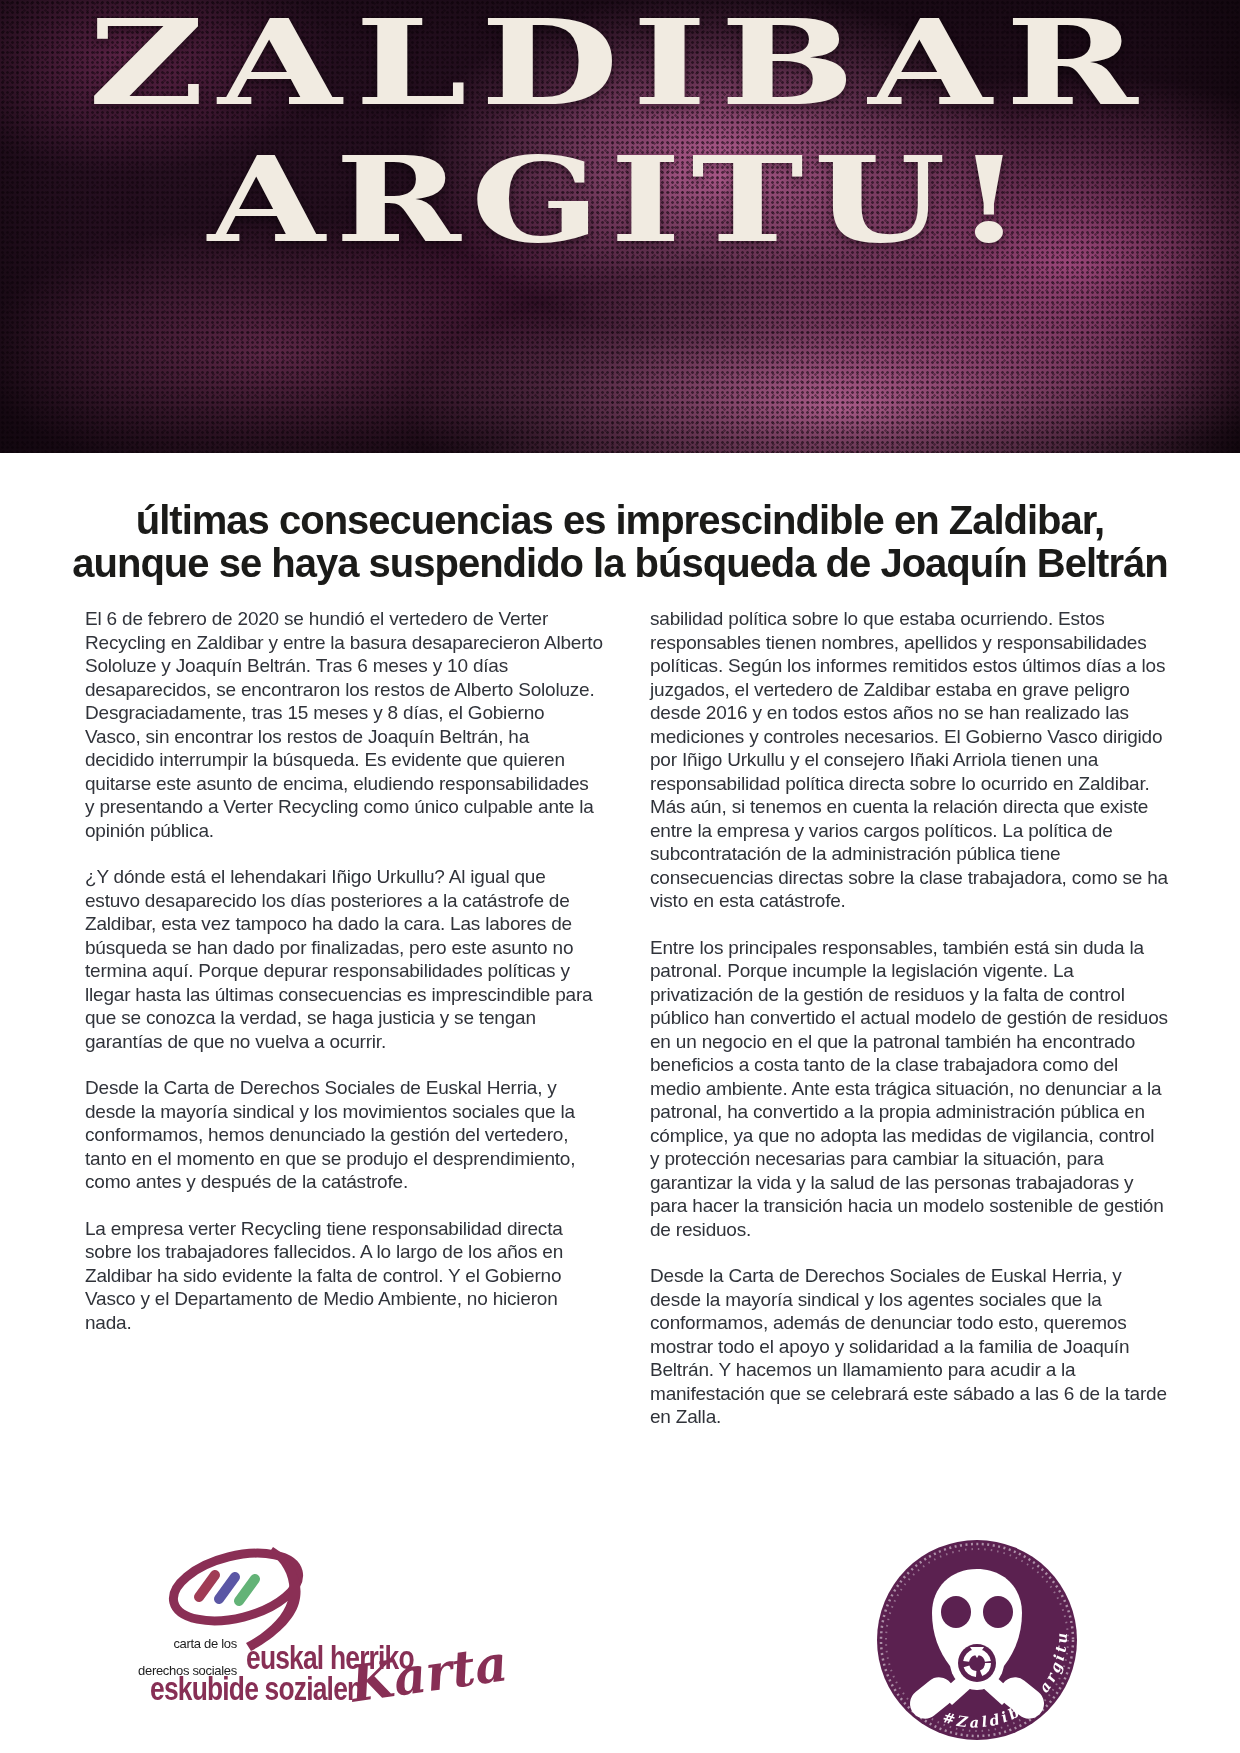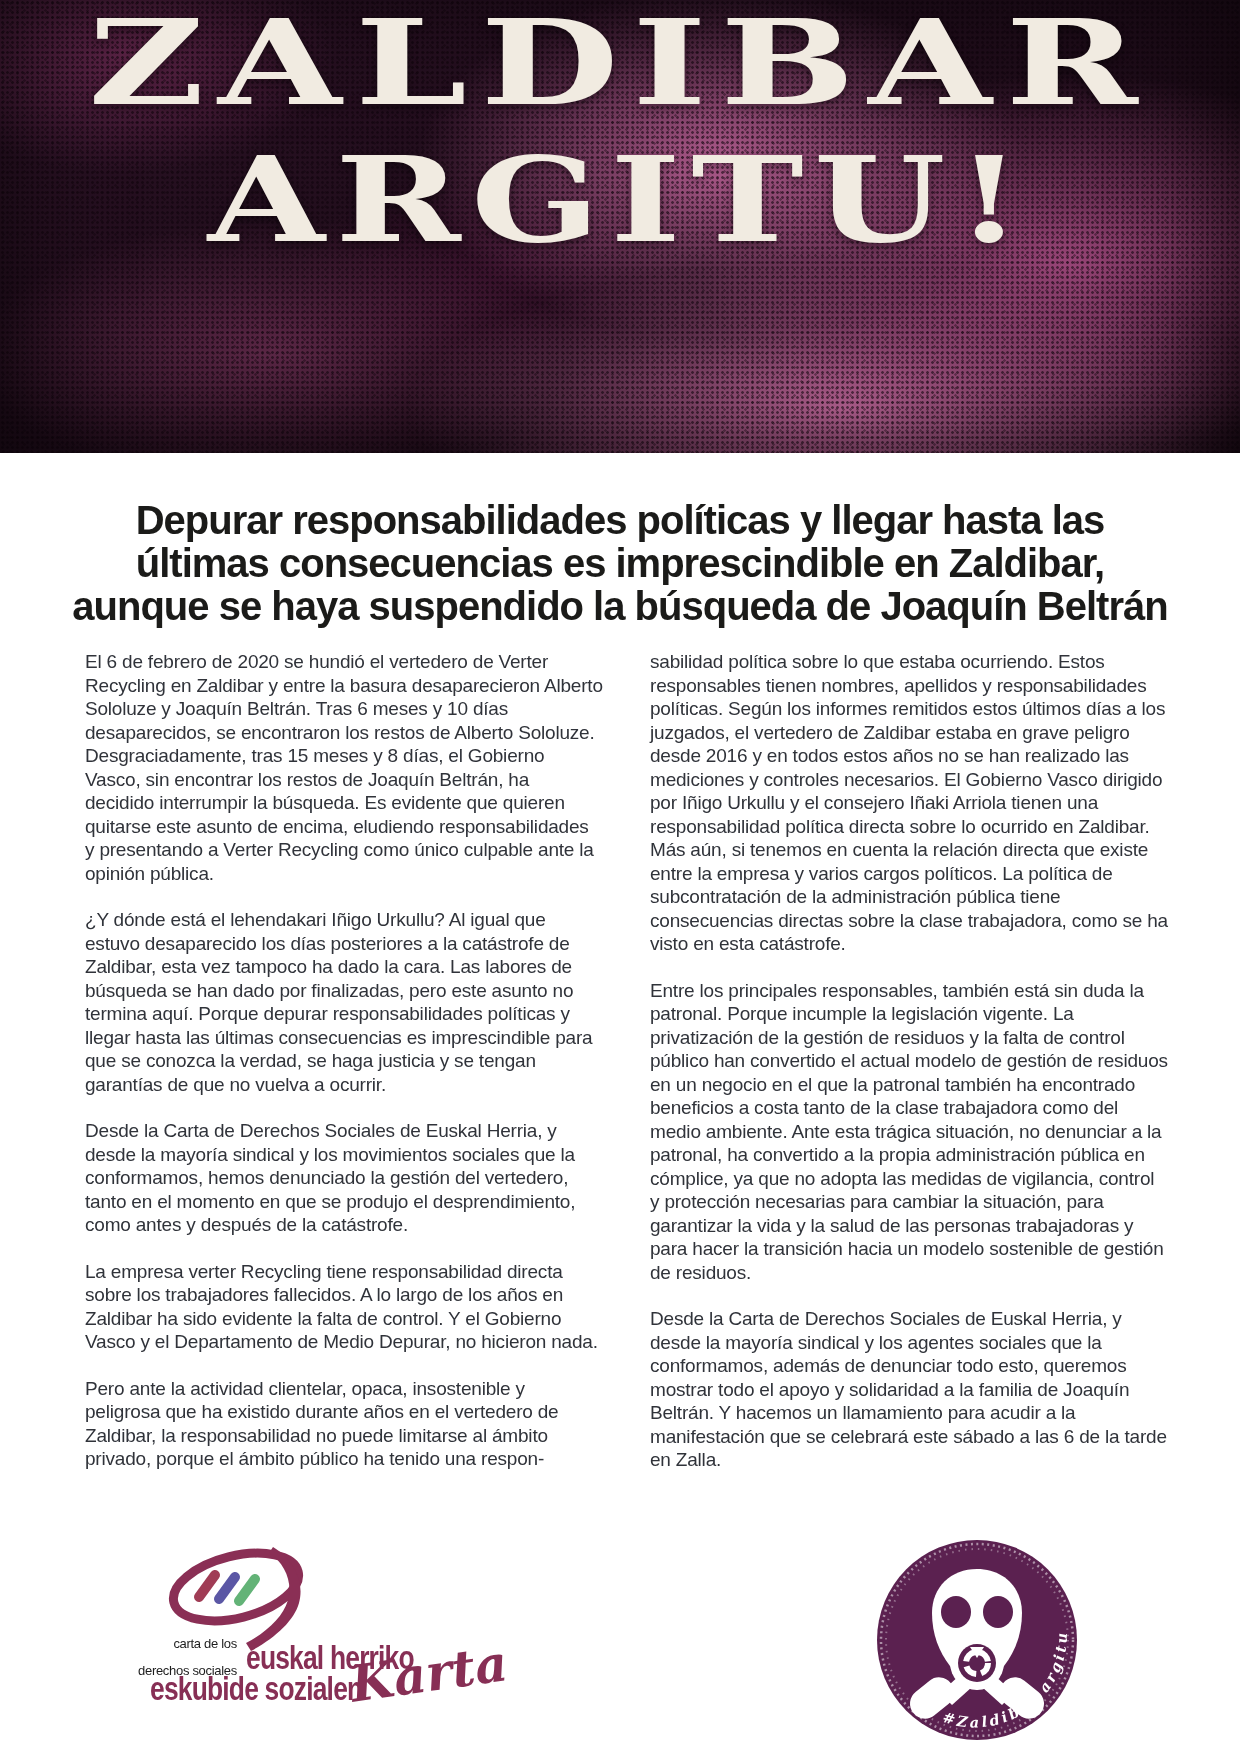--- a/index.html
+++ b/index.html
@@ -111,32 +111,30 @@
 <div class="page">
 
   <div class="hero">
     <div class="hero-line l1"><span>ZALDIBAR</span></div>
     <div class="hero-line l2"><span>ARGITU!</span></div>
   </div>
 
   <div style="height:453px;"></div>
 
   <div class="headline">
-    <div>Depurar responsabilidades políticas y llegar hasta las</div>
     <div>últimas consecuencias es imprescindible en Zaldibar,</div>
     <div>aunque se haya suspendido la búsqueda de Joaquín Beltrán</div>
   </div>
 
   <div class="columns">
     <div class="col">
       <p>El 6 de febrero de 2020 se hundió el vertedero de Verter Recycling en Zaldibar y entre la basura desaparecieron Alberto Sololuze y Joaquín Beltrán. Tras 6 meses y 10 días desaparecidos, se encontraron los restos de Alberto Sololuze. Desgraciadamente, tras 15 meses y 8 días, el Gobierno Vasco, sin encontrar los restos de Joaquín Beltrán, ha decidido interrumpir la búsqueda. Es evidente que quieren quitarse este asunto de encima, eludiendo responsabilidades y presentando a Verter Recycling como único culpable ante la opinión pública.</p>
       <p>¿Y dónde está el lehendakari Iñigo Urkullu? Al igual que estuvo desaparecido los días posteriores a la catástrofe de Zaldibar, esta vez tampoco ha dado la cara. Las labores de búsqueda se han dado por finalizadas, pero este asunto no termina aquí. Porque depurar responsabilidades políticas y llegar hasta las últimas consecuencias es imprescindible para que se conozca la verdad, se haga justicia y se tengan garantías de que no vuelva a ocurrir.</p>
       <p>Desde la Carta de Derechos Sociales de Euskal Herria, y desde la mayoría sindical y los movimientos sociales que la conformamos, hemos denunciado la gestión del vertedero, tanto en el momento en que se produjo el desprendimiento, como antes y después de la catástrofe.</p>
-      <p>La empresa verter Recycling tiene responsabilidad directa sobre los trabajadores fallecidos. A lo largo de los años en Zaldibar ha sido evidente la falta de control. Y el Gobierno Vasco y el Departamento de Medio Depurar, no hicieron nada.</p>
-      <p>Pero ante la actividad clientelar, opaca, insostenible y peligrosa que ha existido durante años en el vertedero de Zaldibar, la responsabilidad no puede limitarse al ámbito privado, porque el ámbito público ha tenido una respon-</p>
+      <p>La empresa verter Recycling tiene responsabilidad directa sobre los trabajadores fallecidos. A lo largo de los años en Zaldibar ha sido evidente la falta de control. Y el Gobierno Vasco y el Departamento de Medio Ambiente, no hicieron nada.</p>
     </div>
     <div class="col">
       <p>sabilidad política sobre lo que estaba ocurriendo. Estos responsables tienen nombres, apellidos y responsabilidades políticas. Según los informes remitidos estos últimos días a los juzgados, el vertedero de Zaldibar estaba en grave peligro desde 2016 y en todos estos años no se han realizado las mediciones y controles necesarios. El Gobierno Vasco dirigido por Iñigo Urkullu y el consejero Iñaki Arriola tienen una responsabilidad política directa sobre lo ocurrido en Zaldibar. Más aún, si tenemos en cuenta la relación directa que existe entre la empresa y varios cargos políticos. La política de subcontratación de la administración pública tiene consecuencias directas sobre la clase trabajadora, como se ha visto en esta catástrofe.</p>
       <p>Entre los principales responsables, también está sin duda la patronal. Porque incumple la legislación vigente. La privatización de la gestión de residuos y la falta de control público han convertido el actual modelo de gestión de residuos en un negocio en el que la patronal también ha encontrado beneficios a costa tanto de la clase trabajadora como del medio ambiente. Ante esta trágica situación, no denunciar a la patronal, ha convertido a la propia administración pública en cómplice, ya que no adopta las medidas de vigilancia, control y protección necesarias para cambiar la situación, para garantizar la vida y la salud de las personas trabajadoras y para hacer la transición hacia un modelo sostenible de gestión de residuos.</p>
       <p>Desde la Carta de Derechos Sociales de Euskal Herria, y desde la mayoría sindical y los agentes sociales que la conformamos, además de denunciar todo esto, queremos mostrar todo el apoyo y solidaridad a la familia de Joaquín Beltrán. Y hacemos un llamamiento para acudir a la manifestación que se celebrará este sábado a las 6 de la tarde en Zalla.</p>
     </div>
   </div>
 
   <div class="footer">
 

